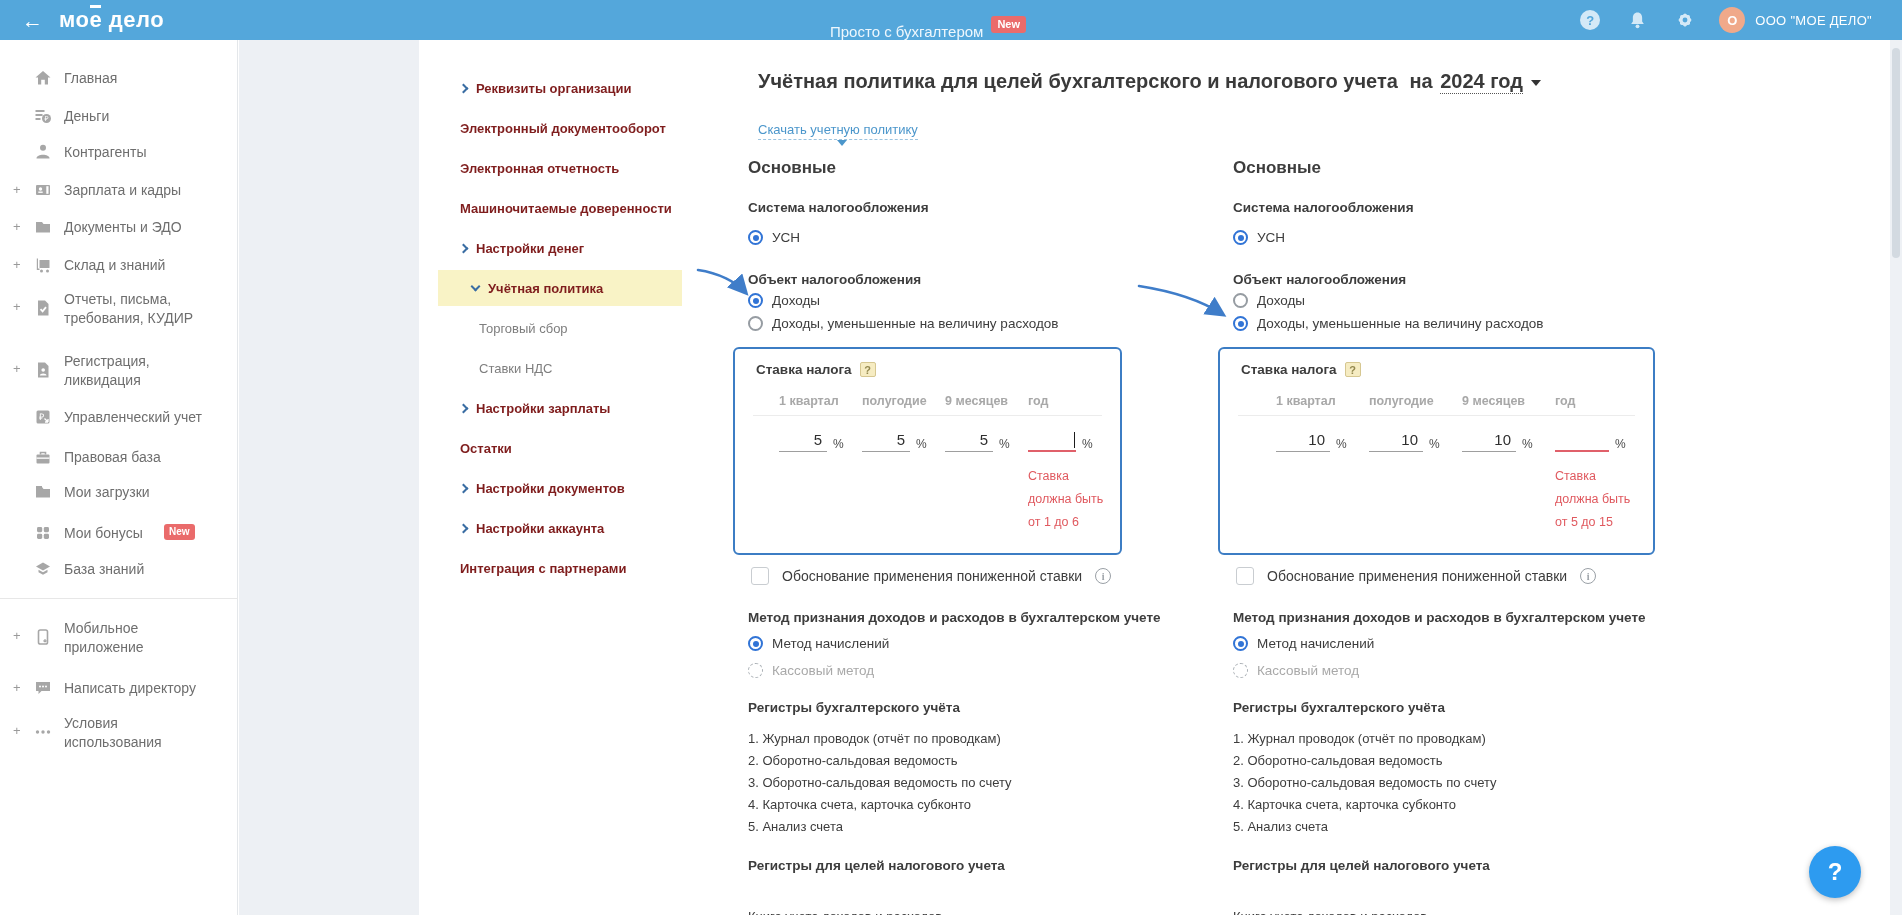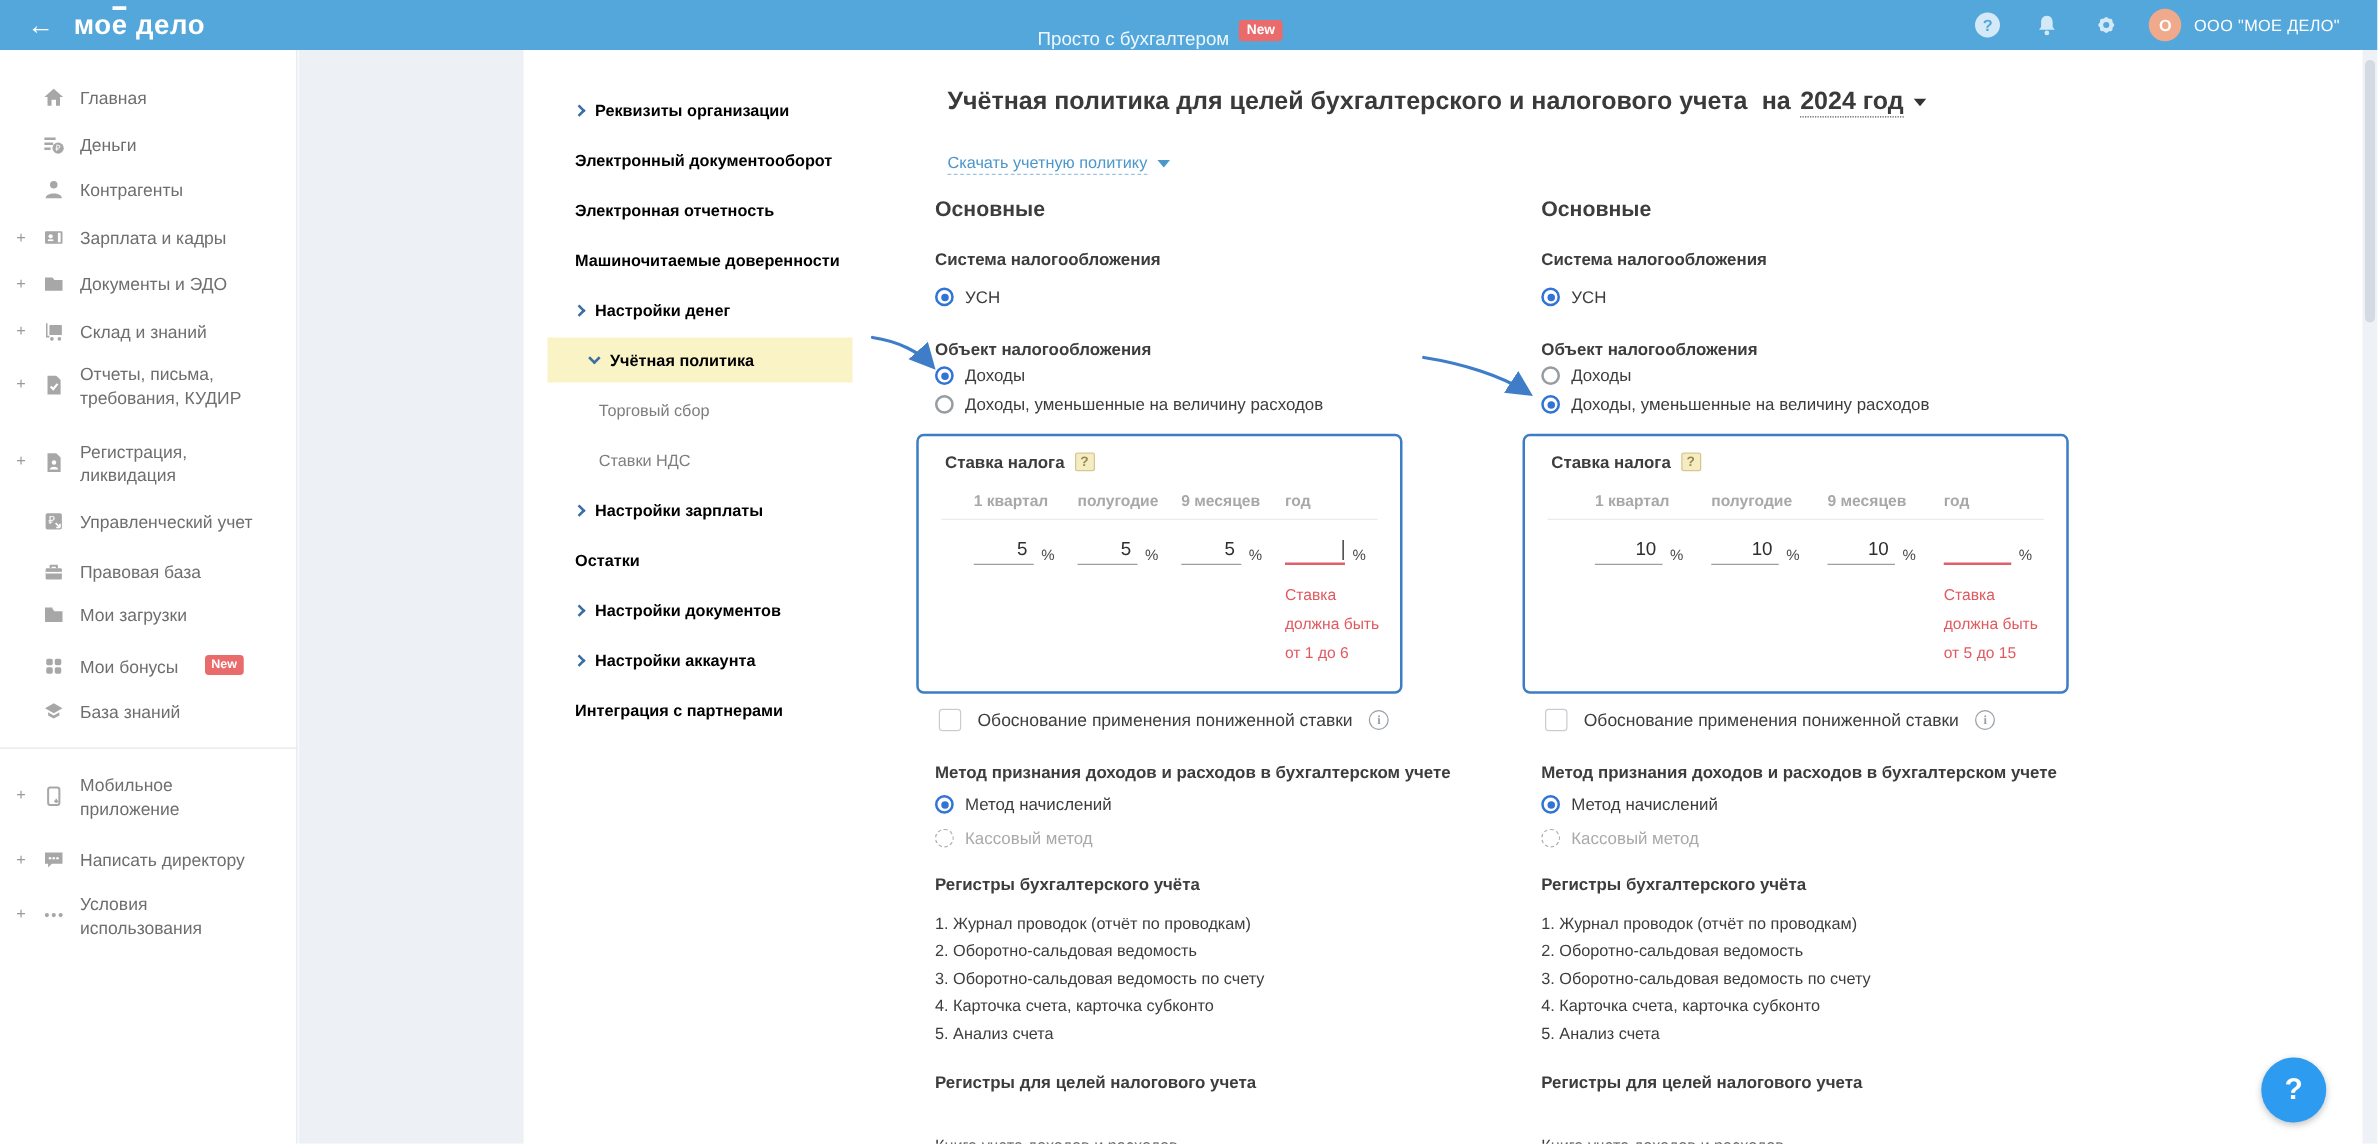--- a/index.html
+++ b/index.html
@@ -39,33 +39,33 @@
   .icn svg { width:18px; height:18px; }
 
   
   .grayband { position:absolute; left:239px; top:40px; width:180px; height:875px; background:#edf0f4; }
   .content { position:absolute; left:419px; top:40px; width:1471px; height:875px; background:#fff; }
   .vscroll { position:absolute; left:1890px; top:40px; width:12px; height:875px; background:#eef1f5; }
   .vscroll .thumb { position:absolute; left:2px; top:8px; width:8px; height:210px; border-radius:4px; background:#d3dae1; }
 
   
   .subnav { position:absolute; left:41px; top:28px; width:290px; }
-  .nrow { height:40px; display:flex; align-items:center; font-size:13px; font-weight:bold; color:#000000; cursor:pointer; white-space:nowrap; }
+  .nrow { height:40px; display:flex; align-items:center; font-size:13px; font-weight:bold; color:#7f1d1d; cursor:pointer; white-space:nowrap; }
   .chev { width:7px; height:7px; border-right:2px solid #3a6da3; border-bottom:2px solid #3a6da3; display:inline-block; margin-right:9px; }
   .chev.right { transform:rotate(-45deg); margin-top:1px; }
   .chev.down { transform:rotate(45deg); margin-top:-3px; }
   .nrow.active { background:#f9f3c6; margin-left:-22px; padding-left:34px; width:244px; height:36px; margin-top:2px; margin-bottom:2px; }
   .nrow.sub { padding-left:19px; font-weight:normal; color:#7e7e7e; }
 
   
   .page-title { position:absolute; left:339px; top:30px; font-size:20px; font-weight:bold; color:#3a3a3a; white-space:nowrap; }
   .year-sel { margin-left:2px; border-bottom:1.5px dotted #555; padding-bottom:1px; cursor:pointer; }
   .caret-dn-dark { display:inline-block; width:0; height:0; border-left:5px solid transparent; border-right:5px solid transparent;
     border-top:6px solid #333; margin-left:8px; position:relative; top:-2px; }
-  .dl-link { position:absolute; left:339px; top:82px; font-size:13px; color:#4b96cb; cursor:pointer; display:flex; align-items:center; }
+  .dl-link { position:absolute; left:339px; top:82px; font-size:13px; color:#4b96cb; cursor:pointer; display:flex; align-items:center;flex-direction:column; }
   .dl-link .txt { border-bottom:1px dashed #9cc4e0; padding-bottom:2px; }
   .caret-dn-blue { display:inline-block; width:0; height:0; border-left:5px solid transparent; border-right:5px solid transparent;
     border-top:6px solid #4b96cb; margin-left:8px; }
 
   
   .col { position:absolute; top:0; height:875px; }
   .col-a { left:314px; width:389px; --padl:44px; --colw:83px; --inw:48px; }
   .col-b { left:799px; width:437px; --padl:56px; --colw:93px; --inw:54px; }
   .col h2 { position:absolute; left:15px; top:118px; font-size:17px; color:#3d3d3d; }
   .flabel { position:absolute; left:15px; font-size:13.5px; font-weight:bold; color:#3d3d3d; white-space:nowrap; }

